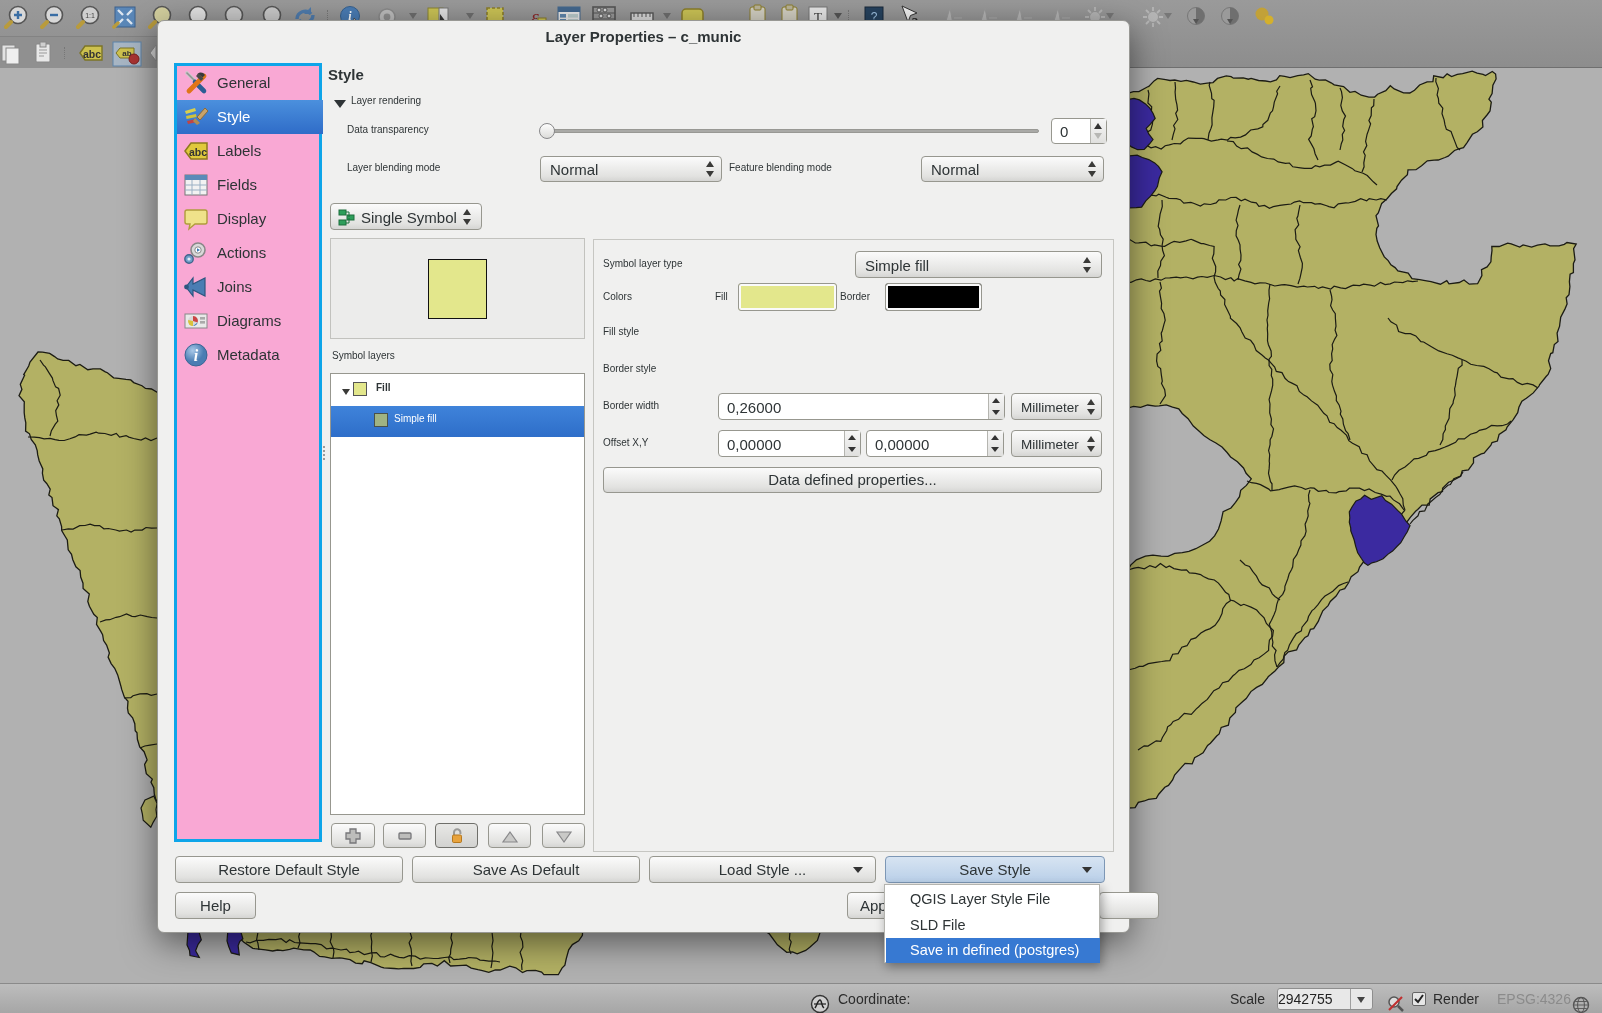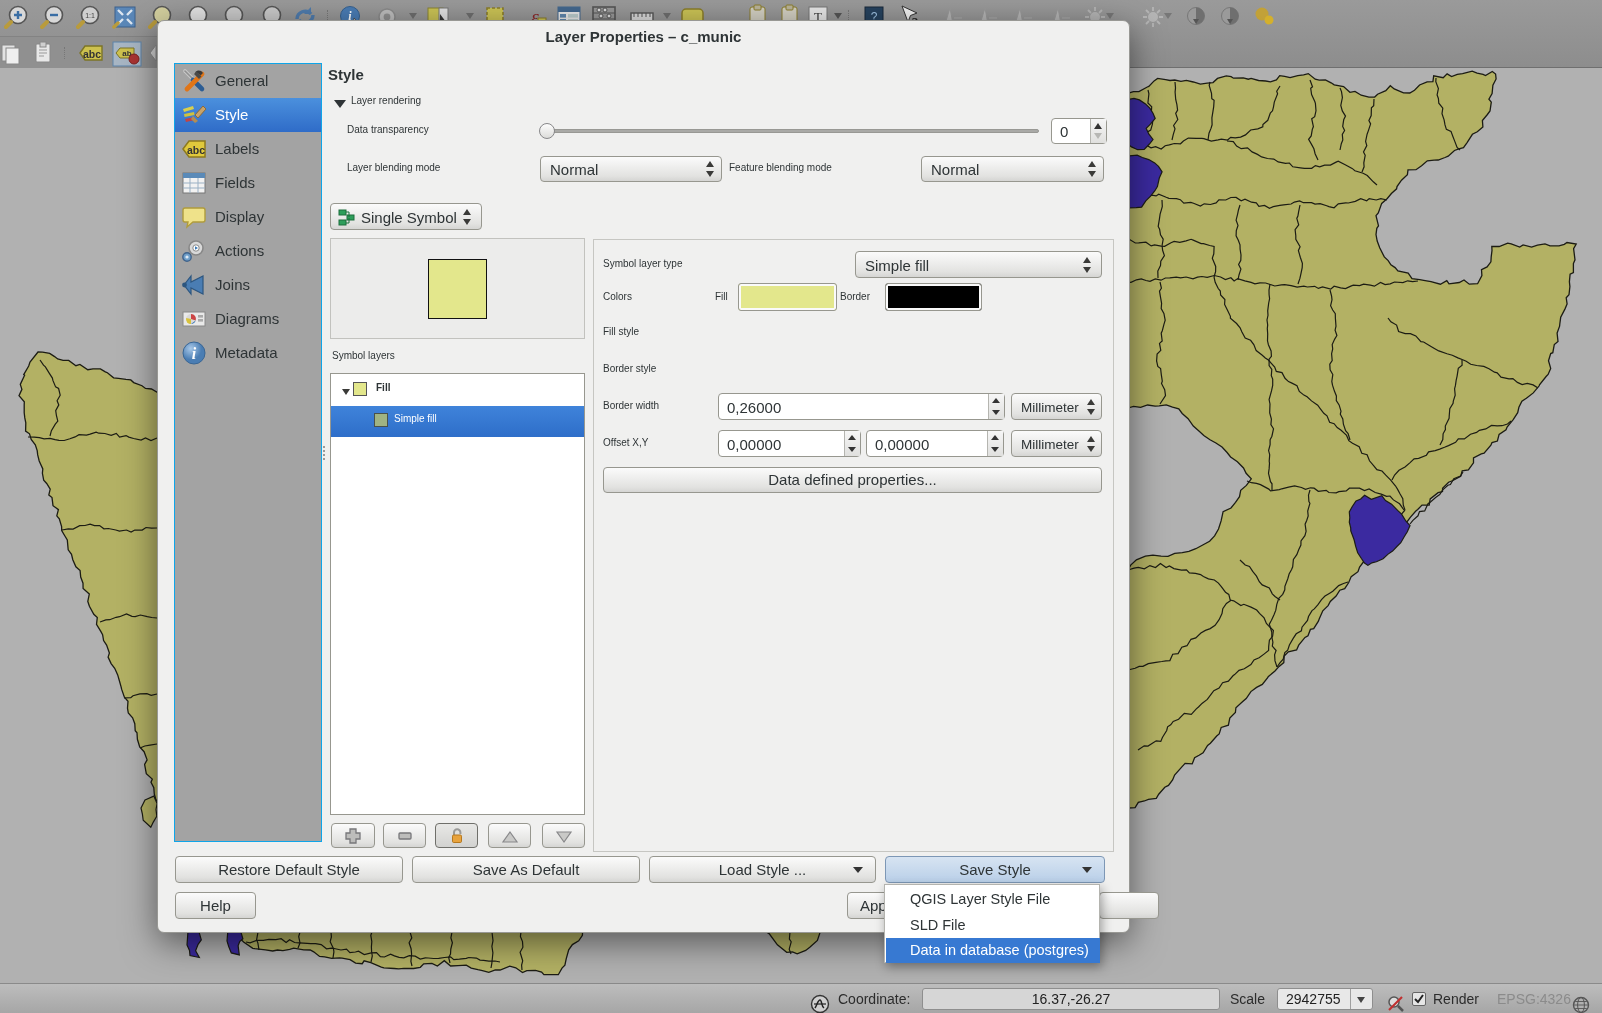--- a/index.html
+++ b/index.html
@@ -8,21 +8,21 @@
 #tb2{position:absolute;left:0;top:36px;width:157px;height:32px;background:#909090;border-top:1px solid #838383}
 .ticon{position:absolute;top:4px;width:26px;height:26px}
 .ticon2{position:absolute;top:41px;width:24px;height:24px}
 
 #statusbar{position:absolute;left:0;top:983px;width:1602px;height:30px;background:linear-gradient(#bdbdbd,#a6a6a6);border-top:1px solid #8a8a8a;font-size:14px;color:#2c2c2c}
 .sb{position:absolute;top:0;height:30px;line-height:30px}
 .sbinput{position:absolute;top:4px;height:22px;background:#d6d6d6;border:1px solid #8e8e8e;border-radius:3px;font-size:14px;color:#222;text-align:center;line-height:20px}
 
 #dialog{position:absolute;left:157px;top:20px;width:973px;height:913px;background:#f0f0ef;border:1px solid #989894;border-radius:7px;box-shadow:0 10px 34px rgba(0,0,0,.5);font-size:15px;color:#2e3436}
 #dtitle{position:absolute;left:0;top:0;width:100%;text-align:center;top:7px;font-weight:bold;font-size:15px;color:#2e3436}
-#sidebar{position:absolute;left:16px;top:42px;width:148px;height:779px;background:#a3a3a3;border:1px solid #0ea5e9}
+#sidebar{position:absolute;left:16px;top:42px;width:148px;height:779px;background:#f9a8d4;border:3px solid #0ea5e9}
 .sitem{position:absolute;left:0;width:146px;height:34px}
 .sitem .lbl{position:absolute;left:40px;top:8px;font-size:15px;color:#2e3436}
 .sitem.sel{background:linear-gradient(#4b90dd,#2f6cc8)}
 .sitem.sel .lbl{color:#fff}
 .sicon{position:absolute;left:6px;top:4px;width:26px;height:26px}
 
 .btn{position:absolute;background:linear-gradient(#fbfbfb,#e2e2e0 80%,#d5d5d3);border:1px solid #97978f;border-radius:4px;text-align:center;color:#2e3436;font-size:15px}
 .combo{position:absolute;background:linear-gradient(#fbfbfb,#e2e2e0 80%,#d5d5d3);border:1px solid #97978f;border-radius:4px;color:#2e3436;font-size:15px}
 .combo .tx{position:absolute;left:9px;top:50%;transform:translateY(-50%);white-space:nowrap}
 .spins{position:absolute;right:6px;top:50%;transform:translateY(-50%);width:10px;height:16px}
@@ -277,23 +277,22 @@
 <path d="M188.0 931.0 L191.8 930.1 L198.7 930.8 L201.3 939.9 L198.1 944.3 L195.6 950.8 L199.3 957.5 L190.0 955.5 L189.5 950.4 L187.0 945.0 Z" fill="#3b2aa0" stroke="#1c1c14" stroke-width="1.2"></path>
 <path d="M228.0 929.0 L234.9 929.7 L240.1 929.4 L242.9 938.8 L239.7 941.5 L238.1 945.7 L239.3 954.9 L231.3 952.9 L228.7 946.5 L227.0 941.0 Z" fill="#3b2aa0" stroke="#1c1c14" stroke-width="1.2"></path>
 </svg>
     <div id="statusbar">
       <svg class="sb" style="left:810px;top:5px" width="20" height="20" viewBox="0 0 20 20">
         <circle cx="10" cy="10" r="8.5" fill="#cfcfcf" stroke="#333" stroke-width="1.4"></circle>
         <path d="M5 14c2-3 3-8 5-8s1 6 4 8" fill="none" stroke="#222" stroke-width="1.5"></path>
         <path d="M4 10h12" stroke="#222" stroke-width="1.2"></path>
       </svg>
       <div class="sb" style="left:838px">Coordinate:</div>
-      <div class="sbinput" style="left:922px;width:298px">16.37,-26.27</div>
       <div class="sb" style="left:1230px">Scale</div>
-      <div class="sbinput" style="left:1277px;width:96px;text-align:left;padding-left:8px;background:#e8e8e8">2942755<span style="position:absolute;right:0;top:0;bottom:0;width:22px;border-left:1px solid #a0a0a0"></span><span style="position:absolute;right:7px;top:8px;border-left:4.5px solid transparent;border-right:4.5px solid transparent;border-top:6px solid #444"></span></div>
+      <div class="sbinput" style="left:1277px;width:96px;text-align:left;background:#e8e8e8">2942755<span style="position:absolute;right:0;top:0;bottom:0;width:22px;border-left:1px solid #a0a0a0"></span><span style="position:absolute;right:7px;top:8px;border-left:4.5px solid transparent;border-right:4.5px solid transparent;border-top:6px solid #444"></span></div>
       <svg class="sb" style="left:1386px;top:5px" width="20" height="20" viewBox="0 0 20 20">
         <circle cx="8" cy="8" r="5" fill="#ddd" stroke="#555" stroke-width="1.5"></circle>
         <line x1="12" y1="12" x2="17" y2="17" stroke="#555" stroke-width="2.5"></line>
         <line x1="3" y1="16" x2="16" y2="3" stroke="#c03030" stroke-width="2.2"></line>
       </svg>
       <div class="sb" style="left:1412px;top:8px;width:14px;height:14px;background:#e6e6e6;border:1px solid #666;border-radius:2px">
         <svg width="12" height="12" viewBox="0 0 12 12" style="position:absolute;left:0;top:0">
           <path d="M2 6l3 3 5-7" fill="none" stroke="#222" stroke-width="2"></path>
         </svg>
       </div>
@@ -520,14 +519,14 @@
       <div class="btn" style="left:254px;top:835px;width:228px;height:27px;line-height:25px">Save As Default</div>
       <div class="btn" style="left:491px;top:835px;width:227px;height:27px;line-height:25px">Load Style ...<span style="position:absolute;right:12px;top:10px;border-left:5px solid transparent;border-right:5px solid transparent;border-top:6px solid #333"></span></div>
       <div class="btn" style="left:727px;top:835px;width:220px;height:27px;line-height:25px;background:linear-gradient(#d7e4f2,#b9cfe8);border-color:#7d97b5">Save Style<span style="position:absolute;right:12px;top:10px;border-left:5px solid transparent;border-right:5px solid transparent;border-top:6px solid #333"></span></div>
       <div class="btn" style="left:17px;top:871px;width:81px;height:27px;line-height:25px">Help</div>
       <div class="btn" style="left:689px;top:871px;width:94px;height:27px;line-height:25px;text-align:left;padding-left:12px">Apply</div>
       <div class="btn" style="left:941px;top:871px;width:60px;height:27px"></div>
     </div>
     <div id="menu">
       <div class="mitem" style="top:1px">QGIS Layer Style File</div>
       <div class="mitem" style="top:27px">SLD File</div>
-      <div class="mitem sel" style="top:53px;height:25px;line-height:25px">Data in database (postgres)</div>
+      <div class="mitem sel" style="top:53px;height:25px;line-height:25px">Save in defined (postgres)</div>
     </div>
   </div>
 </body></html>

